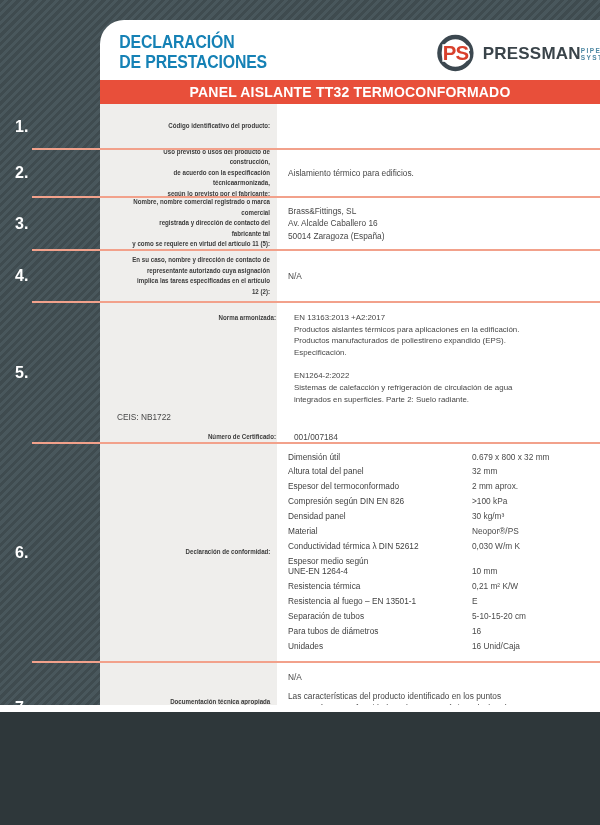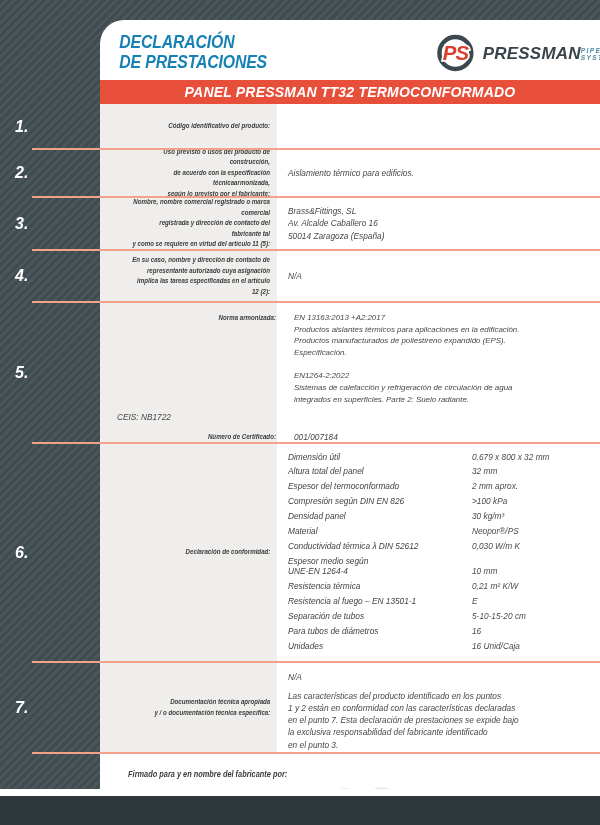--- a/index.html
+++ b/index.html
@@ -1,18 +1,18 @@
 <!DOCTYPE html>
 <html><head>
 <meta charset="utf-8">
 <style>
   html,body{margin:0;padding:0;background:#2e373a;}
-  .page{position:relative;width:600px;height:796px;overflow:hidden;
+  .page{position:relative;width:600px;height:712px;overflow:hidden;
         font-family:"Liberation Sans","DejaVu Sans",sans-serif;
-        background:repeating-linear-gradient(135deg,#3f4b4f 0px,#3f4b4f 3px,#49575c 3px,#49575c 6px);font-style:italic;}
+        background:repeating-linear-gradient(135deg,#3f4b4f 0px,#3f4b4f 3px,#49575c 3px,#49575c 6px);}
   .card{position:absolute;left:100px;top:20px;width:500px;height:798px;background:#ffffff;
         border-radius:24px 0 0 0;}
   .bottom-strip{position:absolute;left:0;right:0;bottom:0;height:7px;background:#ffffff;z-index:3;}
 
   
   .card-header{position:relative;height:60px;}
   .doc-title{padding:13px 0 0 22px;font-size:18px;font-weight:bold;color:#1581b5;
              line-height:1.1;letter-spacing:-.2px;transform:scaleX(.88);transform-origin:0 0;}
   .logo{position:absolute;left:335px;top:9px;display:flex;align-items:center;gap:7px;}
   .logo-text{display:flex;flex-direction:row;}
@@ -85,21 +85,21 @@
           <text x="23" y="32" text-anchor="middle" font-family="Liberation Sans, sans-serif" font-size="23" font-weight="bold" letter-spacing="-1" fill="#d8402c" stroke="#ffffff" stroke-width="4" paint-order="stroke">PS</text>
         </svg>
         <div class="logo-text">
           <div class="brand">PRESSMAN</div>
           <div class="tagline">PIPE SYSTEMS</div>
         </div>
       </div>
     </div>
 
     <div class="banner">
-      <span>PANEL PRESSMAN TT32 TERMOCONFORMADO</span>
+      <span>PANEL AISLANTE TT32 TERMOCONFORMADO</span>
     </div>
 
     <div class="section s1">
       <div class="sec-num">1.</div>
       <div class="label-cell">
         <div class="lbl">Código identificativo del producto:</div>
       </div>
     </div>
 
     <div class="section s2">

